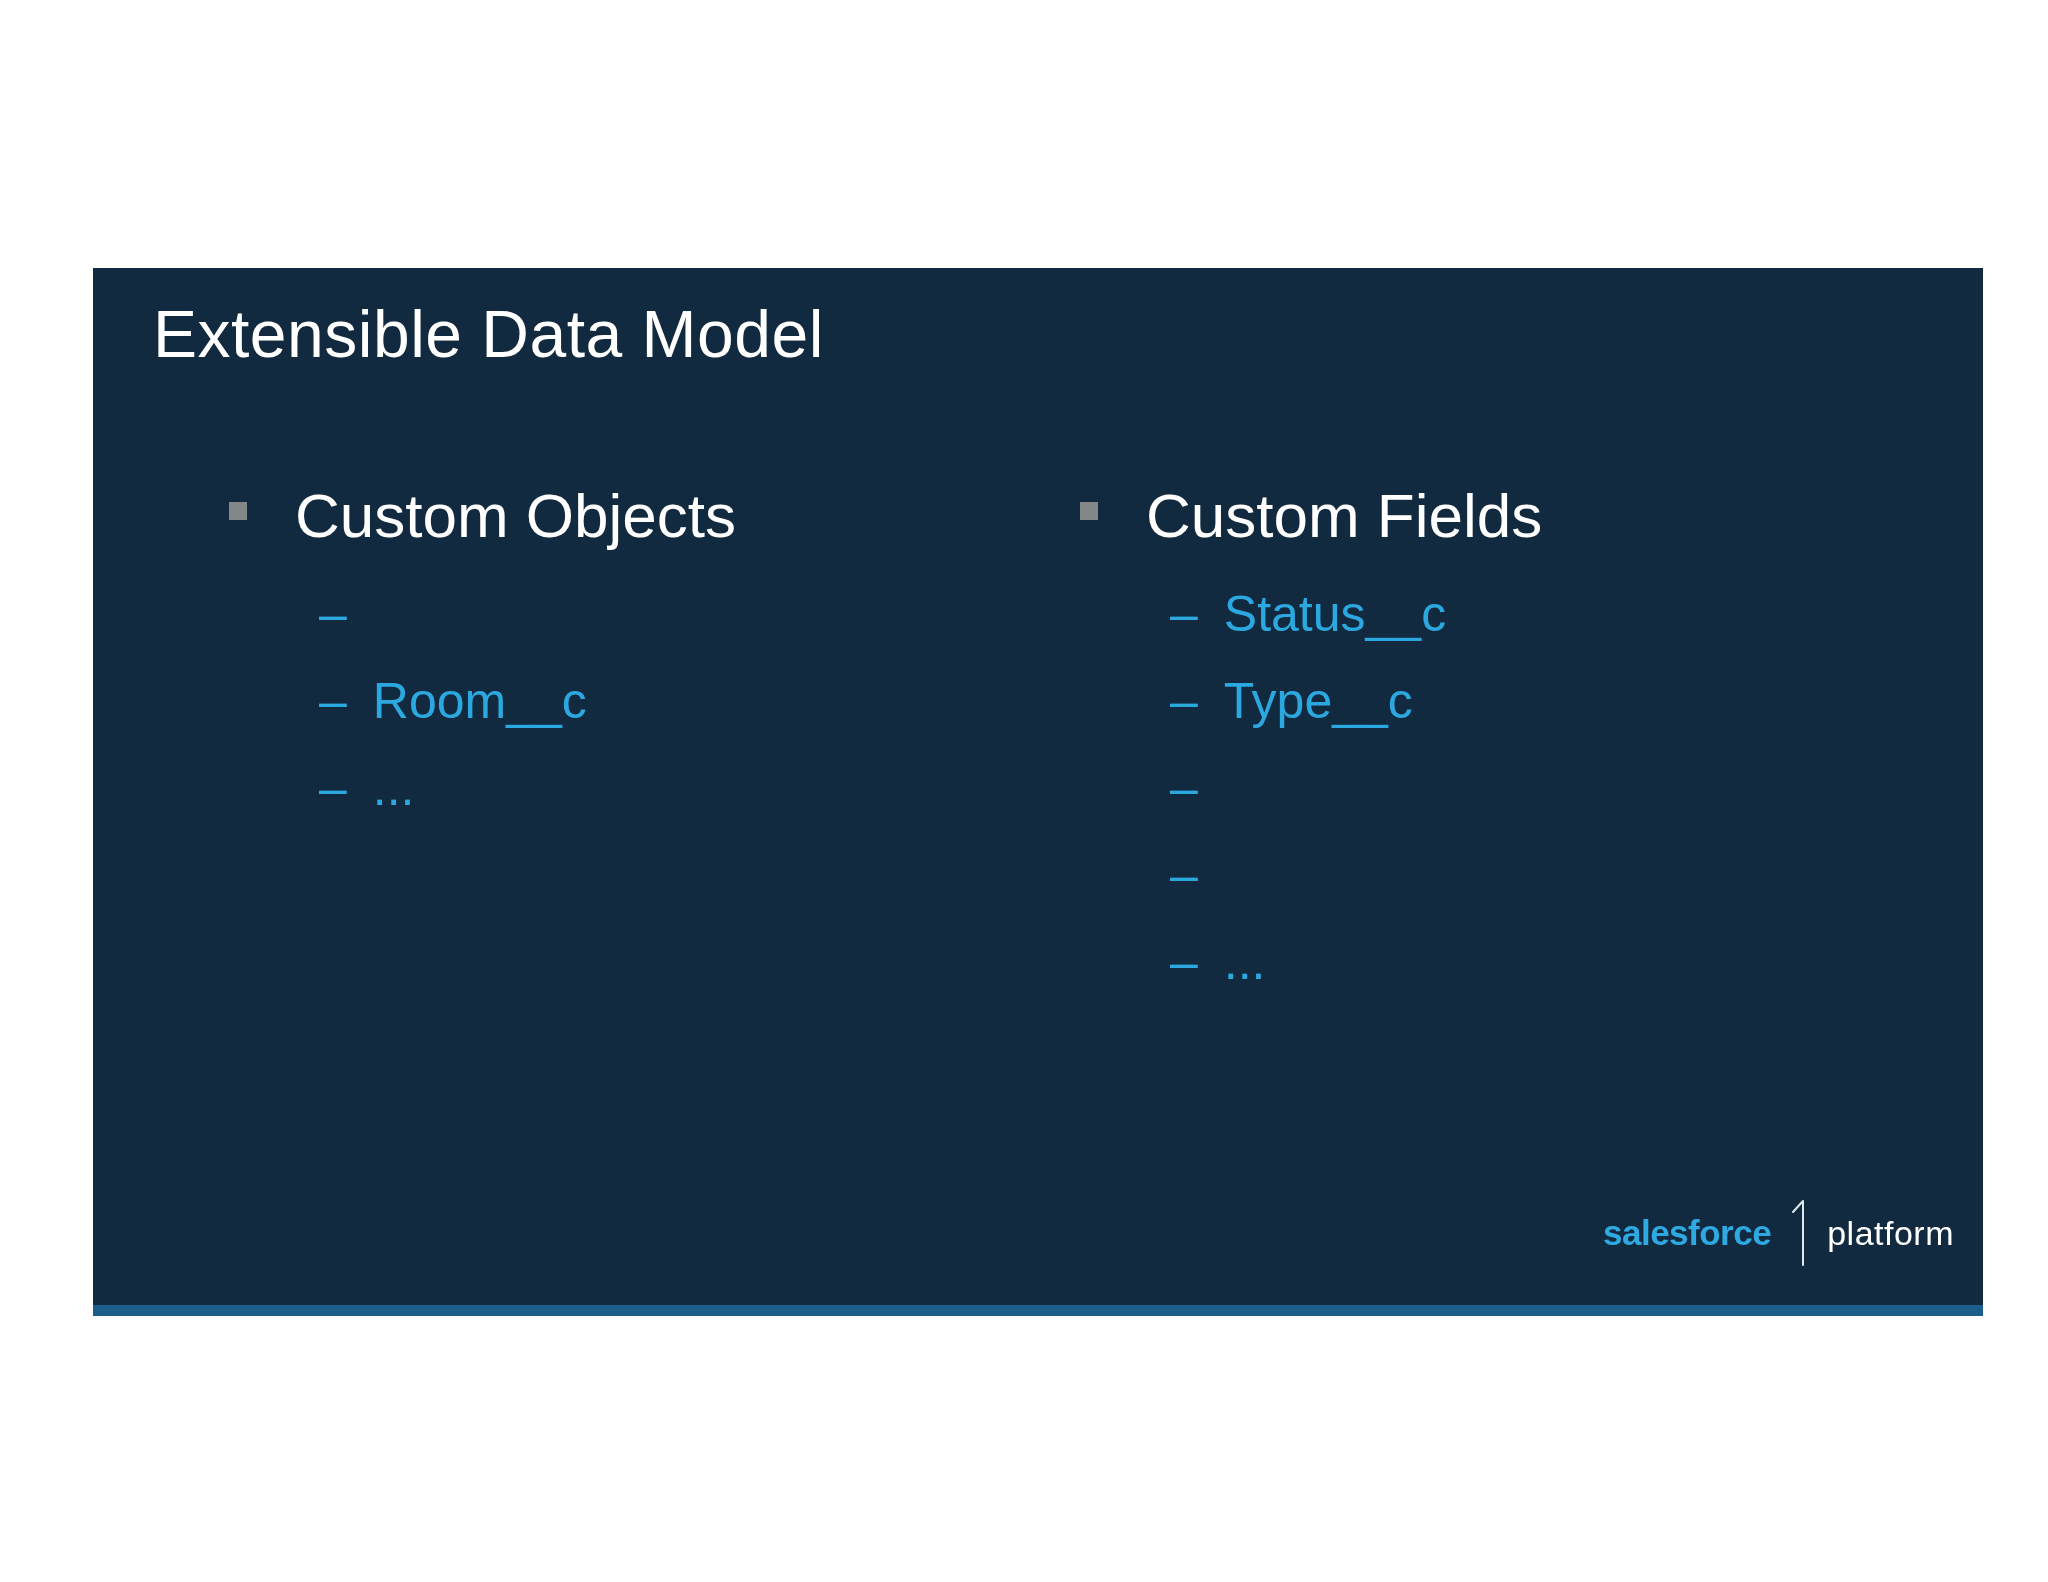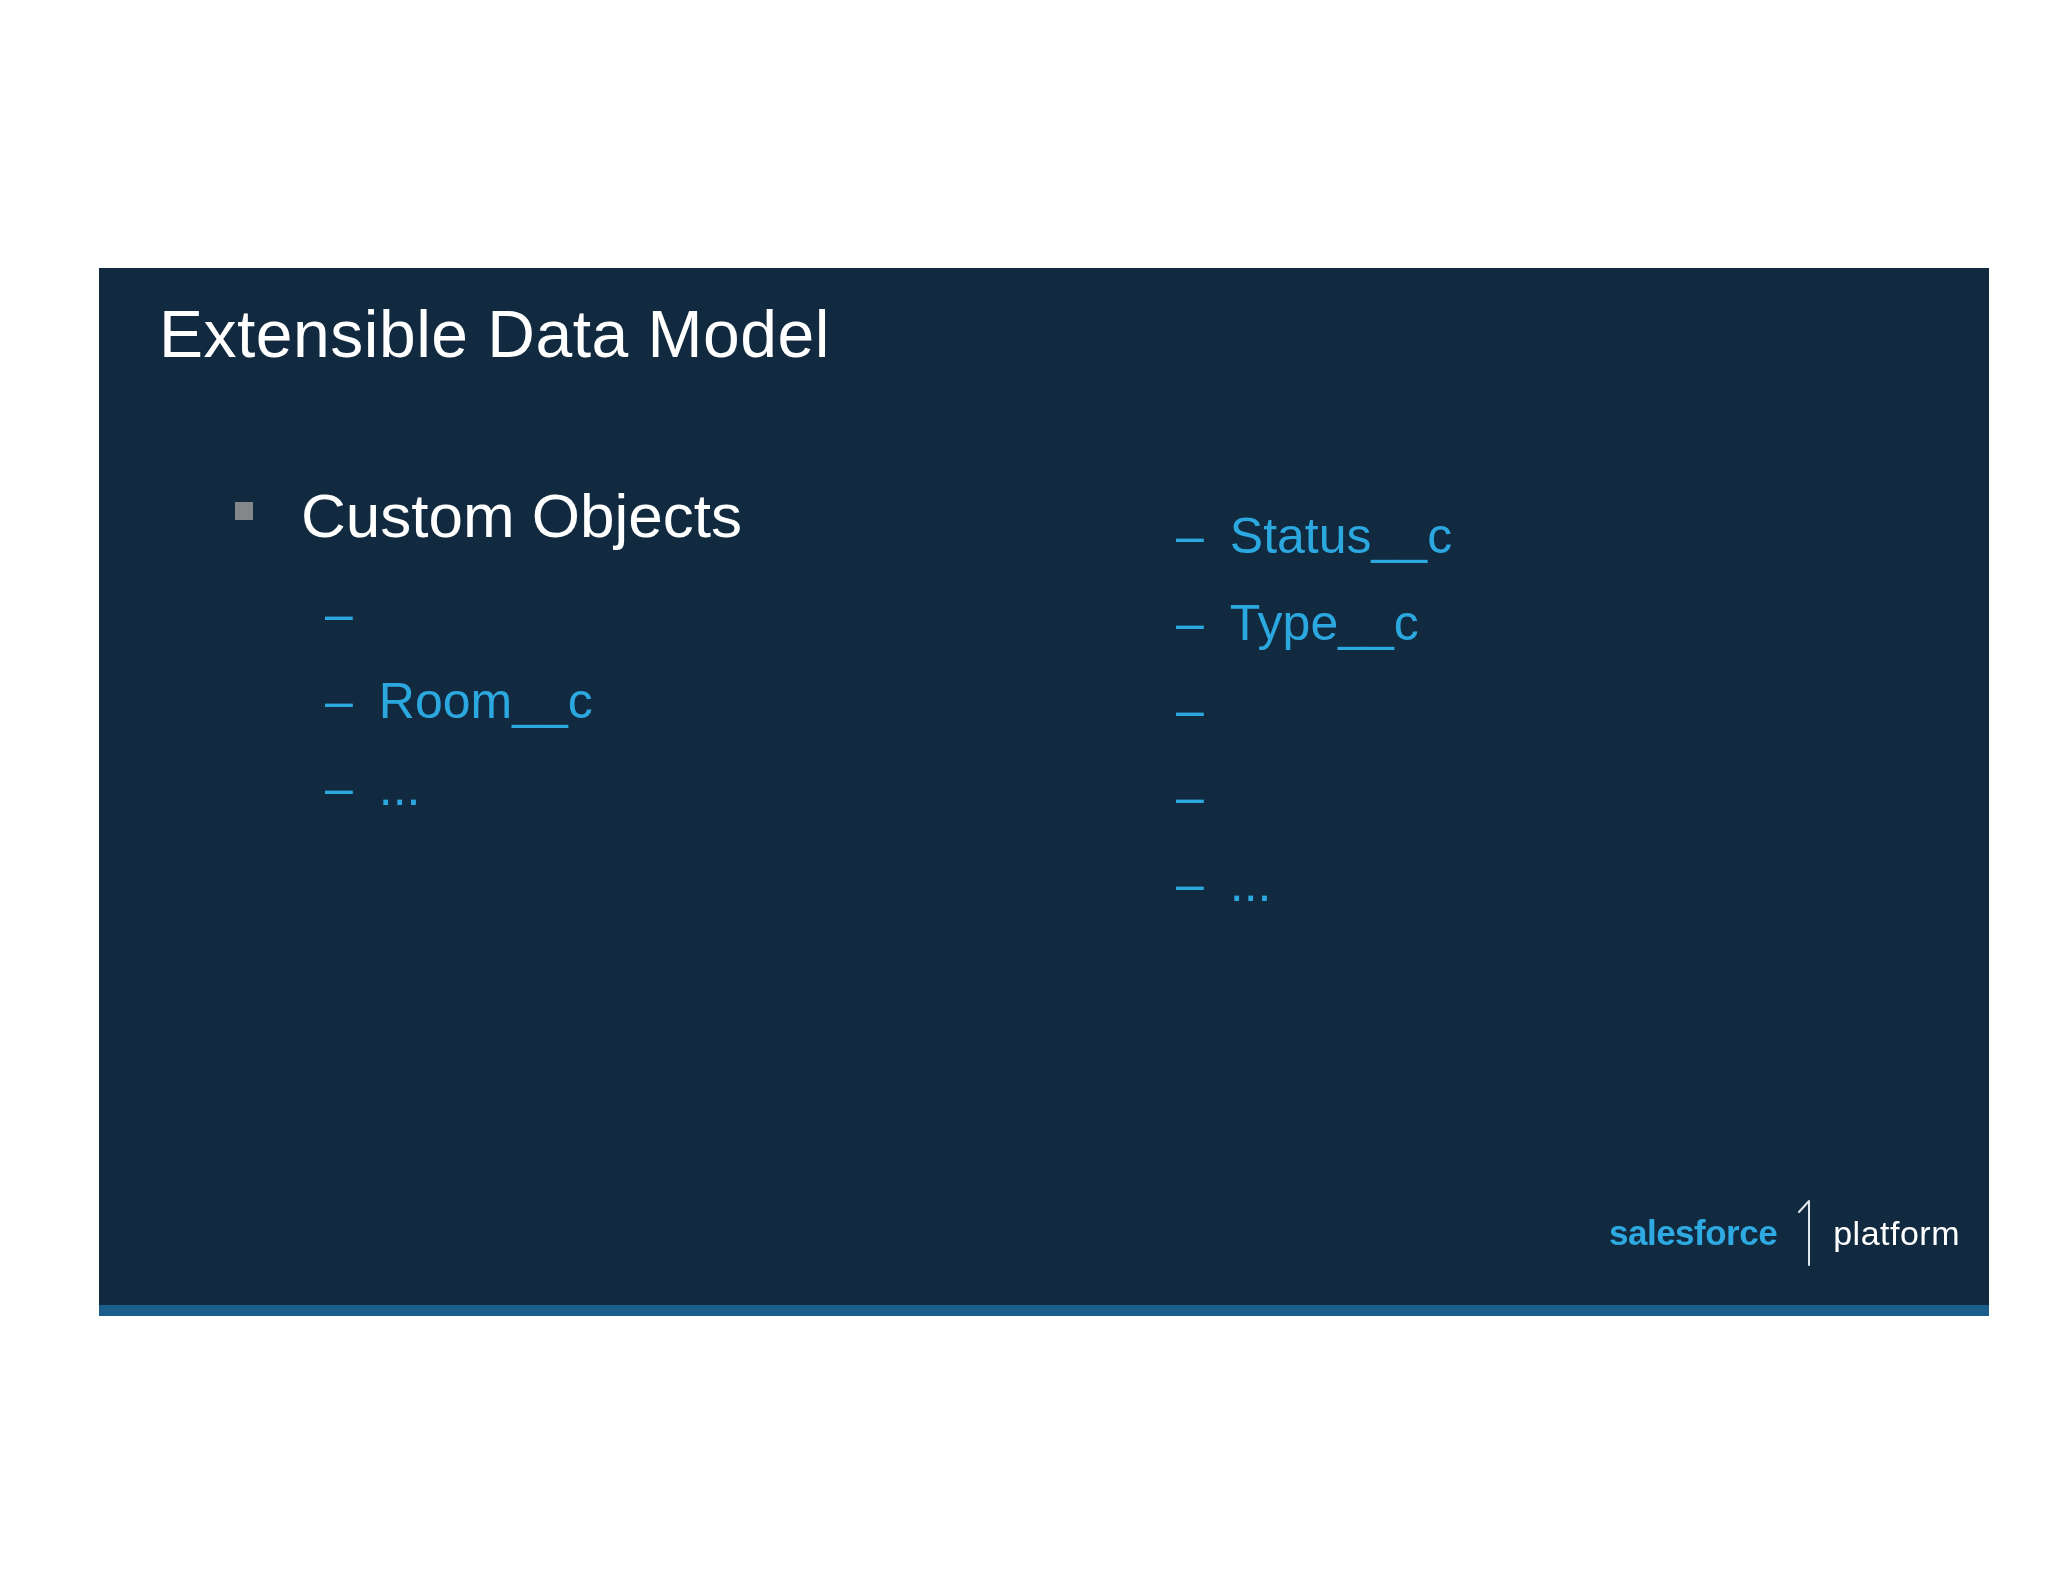--- a/index.html
+++ b/index.html
@@ -12,21 +12,21 @@
     overflow: hidden;
   }
   .canvas {
     position: relative;
     width: 2048px;
     height: 1582px;
     background: #ffffff;
   }
   .slide {
     position: absolute;
-    left: 99px;
+    left: 93px;
     top: 268px;
     width: 1890px;
     height: 1037px;
     background: var(--slide-bg, #122a3f);
     border-bottom: 11px solid var(--bottom-bar, #1b5e8c);
   }
   .slide-title {
     position: absolute;
     left: 60px;
     top: 30px;
@@ -126,20 +126,24 @@
           <span>Room__c</span>
         </div>
         <div class="col-item">
           <span class="dash">–</span>
           <span>...</span>
         </div>
       </div>
     </div>
 
     <div class="column col-right">
+      <div class="col-heading">
+        <span class="bullet-square"></span>
+        <span>Custom Fields</span>
+      </div>
       <div class="col-items">
         <div class="col-item">
           <span class="dash">–</span>
           <span>Status__c</span>
         </div>
         <div class="col-item">
           <span class="dash">–</span>
           <span>Type__c</span>
         </div>
         <div class="col-item">

